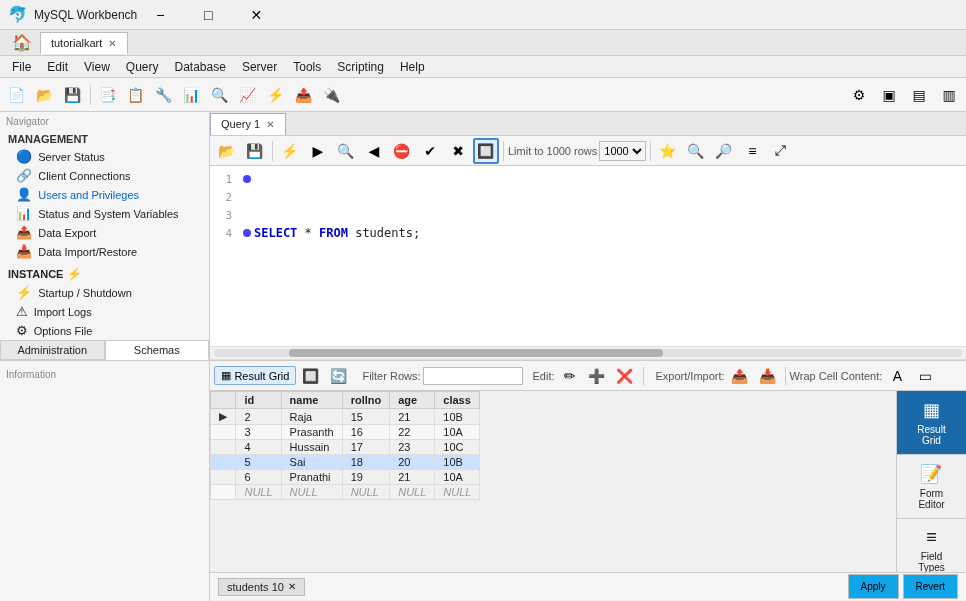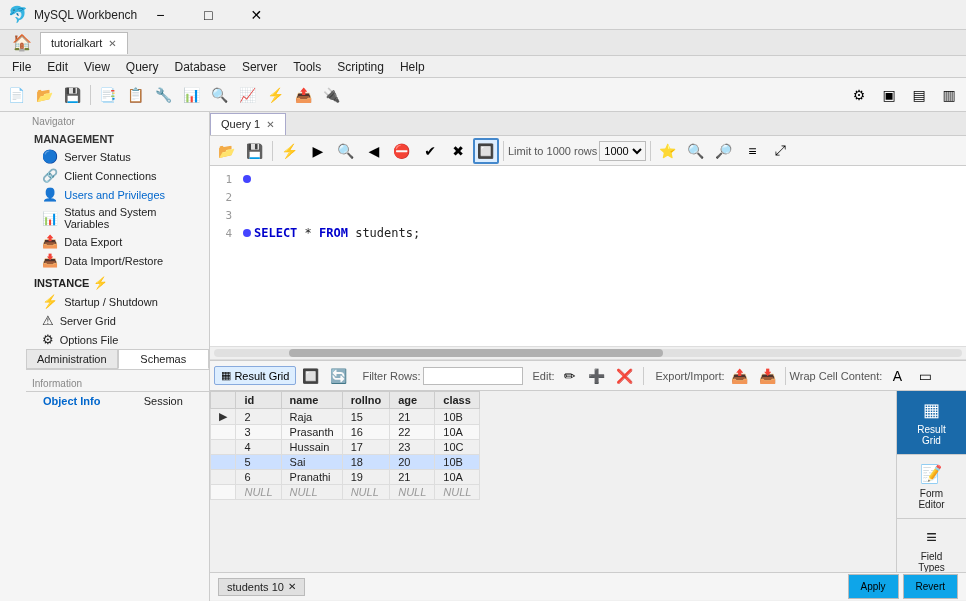--- a/index.html
+++ b/index.html
@@ -23,21 +23,21 @@
     
     .toolbar { background: #f5f5f5; display: flex; align-items: center; height: 34px; padding: 0 4px; border-bottom: 1px solid #ccc; gap: 2px; flex-wrap: wrap; }
     .toolbar-btn { width: 26px; height: 26px; border: 1px solid transparent; background: transparent; cursor: pointer; display: flex; align-items: center; justify-content: center; font-size: 14px; border-radius: 2px; }
     .toolbar-sep { width: 1px; height: 20px; background: #ccc; margin: 0 2px; }
     .toolbar-right { margin-left: auto; display: flex; align-items: center; gap: 4px; }
 
     
     .main-layout { display: flex; height: calc(601px - 30px - 22px - 26px - 34px); }
 
     
-    .sidebar { width: 210px; background: #f5f5f5; border-right: 1px solid #ccc; display: flex; flex-direction: column; overflow: hidden; padding-left: 26px; }
+    .sidebar { width: 210px; background: #f5f5f5; border-right: 1px solid #ccc; display: flex; flex-direction: column; overflow: hidden; }
     .sidebar-label { color: #888; font-size: 10px; padding: 4px 6px 2px; }
     .sidebar-section-title { font-weight: bold; font-size: 11px; padding: 4px 8px 2px; color: #333; }
     .sidebar-item { display: flex; align-items: center; gap: 6px; padding: 2px 8px 2px 16px; cursor: pointer; font-size: 11px; }
     .sidebar-item.selected { color: #0066cc; }
     .sidebar-icon { font-size: 13px; }
     .sidebar-tabs { display: flex; border-bottom: 1px solid #ccc; }
     .sidebar-tab { flex: 1; text-align: center; padding: 3px 0; font-size: 11px; cursor: pointer; background: #e8e8e8; border: 1px solid #ccc; }
     .sidebar-tab.active { background: white; border-bottom: 1px solid white; }
     .sidebar-info { padding: 6px 8px; font-size: 11px; color: #555; flex: 1; }
     .sidebar-no-obj { color: #888; text-align: center; margin-top: 20px; }
@@ -193,38 +193,34 @@
     <div style="display:flex; align-items:center; gap:4px; padding: 6px 8px 2px;">
       <span style="font-weight:bold; font-size:11px;">INSTANCE</span>
       <span style="font-size:12px;">⚡</span>
     </div>
     <div class="sidebar-item">
       <span class="sidebar-icon">⚡</span>
       <span>Startup / Shutdown</span>
     </div>
     <div class="sidebar-item">
       <span class="sidebar-icon">⚠</span>
-      <span>Server Grid</span>
+      <span>Import Logs</span>
     </div>
     <div class="sidebar-item">
       <span class="sidebar-icon">⚙</span>
       <span>Options File</span>
     </div>
 
     <div class="sidebar-tabs">
       <div class="sidebar-tab">Administration</div>
       <div class="sidebar-tab active">Schemas</div>
     </div>
 
     <div class="sidebar-label" style="margin-top:4px;">Information</div>
 
-    <div class="sidebar-bottom-tabs">
-      <div class="sidebar-bottom-tab active">Object Info</div>
-      <div class="sidebar-bottom-tab">Session</div>
-    </div>
   </div>
 
   <div class="main-area">
 
     <div class="query-tabbar">
       <div class="query-tab active">
         <span>Query 1</span>
         <span class="tab-close">✕</span>
       </div>
     </div>

